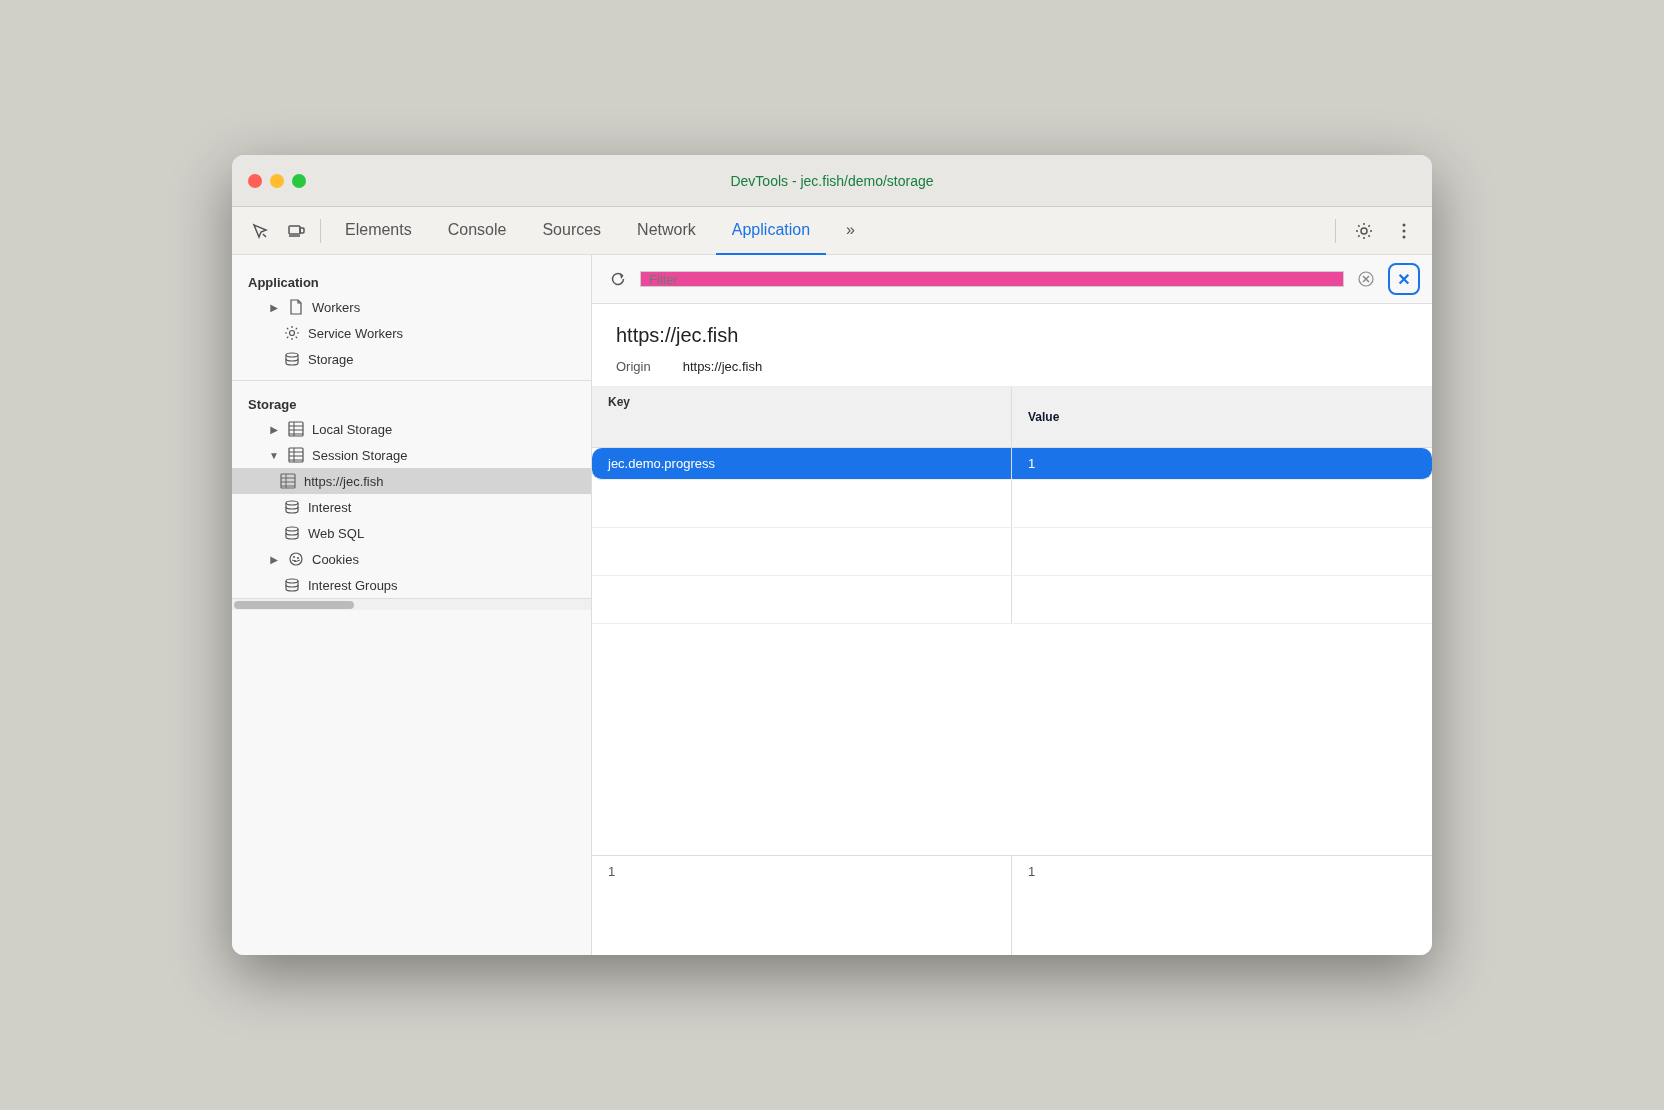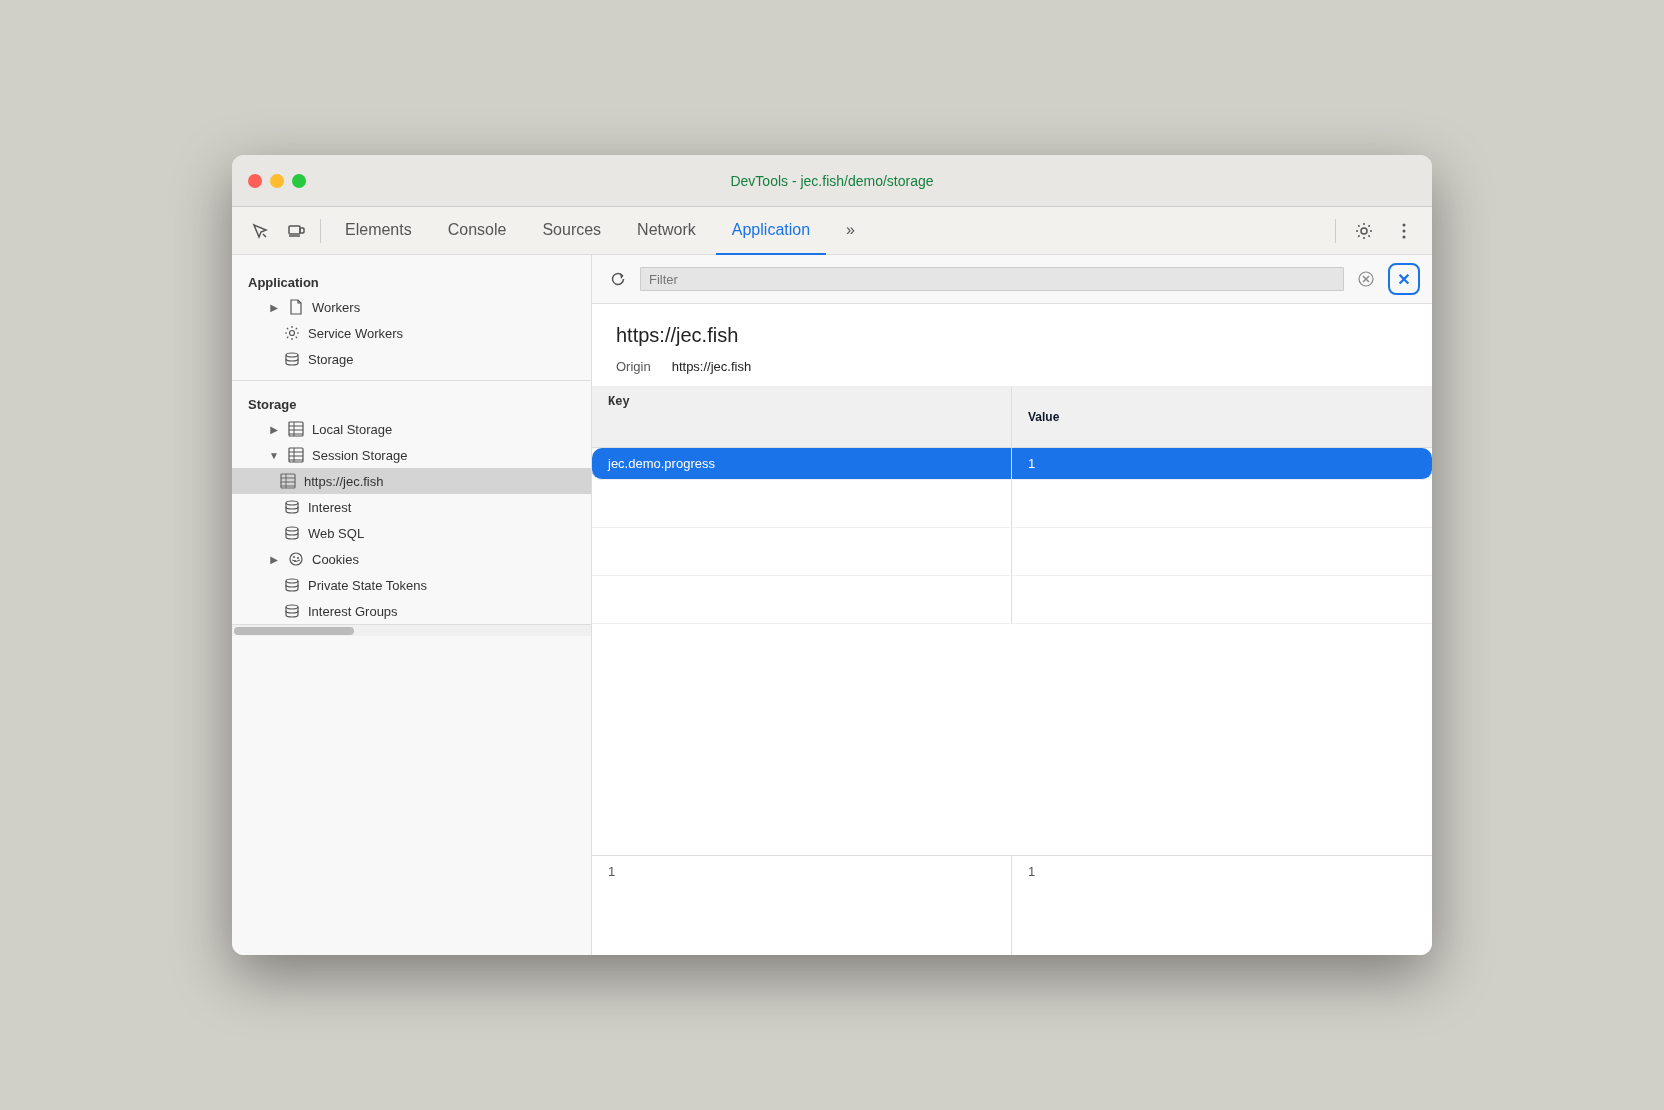--- a/index.html
+++ b/index.html
@@ -168,26 +168,26 @@
       height: 28px;
       display: flex;
       align-items: center;
       justify-content: center;
       cursor: pointer;
       color: #555;
       font-size: 16px;
     }
     .filter-input {
       flex: 1;
-      height: 24px;
+      height: 16px;
       border: 1px solid #ccc;
       border-radius: 1px;
       padding: 0 8px;
       font-size: 13px;
-      background: #e5e5e5;
+      background: #ec4899;
       outline: none;
     }
     .clear-btn {
       width: 28px;
       height: 28px;
       display: flex;
       align-items: center;
       justify-content: center;
       cursor: pointer;
       color: #555;
@@ -217,21 +217,21 @@
     }
     .origin-title {
       font-size: 20px;
       font-weight: 500;
       color: #222;
       margin-bottom: 12px;
     }
     .origin-row {
       display: flex;
       align-items: center;
-      gap: 21px;
+      gap: 32px;
       font-size: 13px;
       color: #555;
     }
     .origin-value {
       font-size: 13px;
       color: #222;
     }
     .table-container {
       flex: 1;
       display: flex;
@@ -242,21 +242,20 @@
       background: #f0f0f0;
       border-bottom: 1px solid #ddd;
     }
     .table-col-key {
       width: 50%;
       padding: 8px 16px;
       font-size: 12px;
       font-weight: 600;
       color: #333;
       border-right: 1px solid #ddd;
-      font-family: Liberation Mono, monospace;
     }
     .table-col-val {
       flex: 1;
       padding: 23px 16px;
       font-size: 12px;
       font-weight: 600;
       color: #0f172a;
     }
     .table-row-item {
       display: flex;
@@ -491,30 +490,20 @@
             <circle cx="8" cy="8" r="6" stroke="#555" stroke-width="1.2"></circle>
             <circle cx="6" cy="6" r="1" fill="#555"></circle>
             <circle cx="10" cy="7" r="1" fill="#555"></circle>
             <circle cx="7" cy="10" r="1" fill="#555"></circle>
             <path d="M4 9 Q8 12 12 9" stroke="#555" stroke-width="1"></path>
           </svg>
         </div>
         <span>Cookies</span>
       </div>
 
-      <div class="sidebar-item indent1">
-        <div class="sidebar-icon" style="margin-left:16px;">
-          <svg width="16" height="16" viewBox="0 0 16 16" fill="none">
-            <ellipse cx="8" cy="4" rx="6" ry="2" stroke="#555" stroke-width="1.2"></ellipse>
-            <path d="M2 4v4c0 1.1 2.7 2 6 2s6-.9 6-2V4" stroke="#555" stroke-width="1.2"></path>
-            <path d="M2 8v4c0 1.1 2.7 2 6 2s6-.9 6-2V8" stroke="#555" stroke-width="1.2"></path>
-          </svg>
-        </div>
-        <span>Private State Tokens</span>
-      </div>
 
       <div class="sidebar-item indent1">
         <div class="sidebar-icon" style="margin-left:16px;">
           <svg width="16" height="16" viewBox="0 0 16 16" fill="none">
             <ellipse cx="8" cy="4" rx="6" ry="2" stroke="#555" stroke-width="1.2"></ellipse>
             <path d="M2 4v4c0 1.1 2.7 2 6 2s6-.9 6-2V4" stroke="#555" stroke-width="1.2"></path>
             <path d="M2 8v4c0 1.1 2.7 2 6 2s6-.9 6-2V8" stroke="#555" stroke-width="1.2"></path>
           </svg>
         </div>
         <span>Interest Groups</span>

